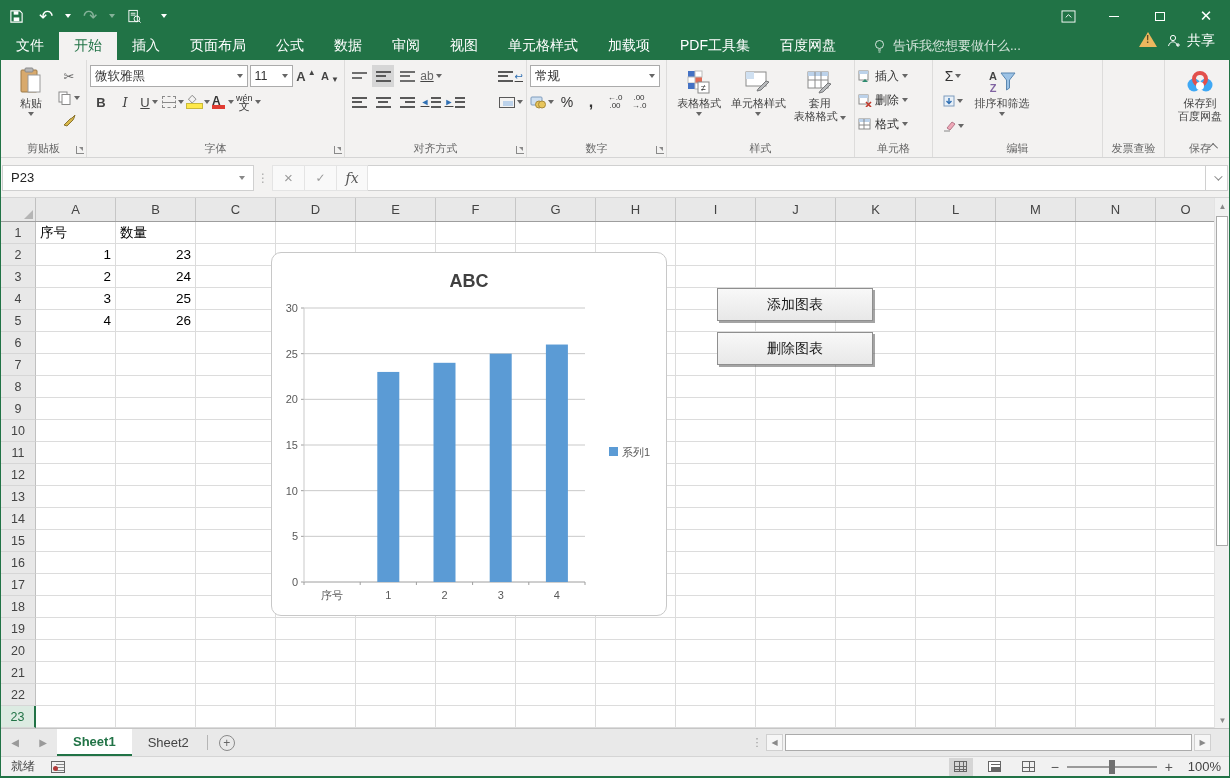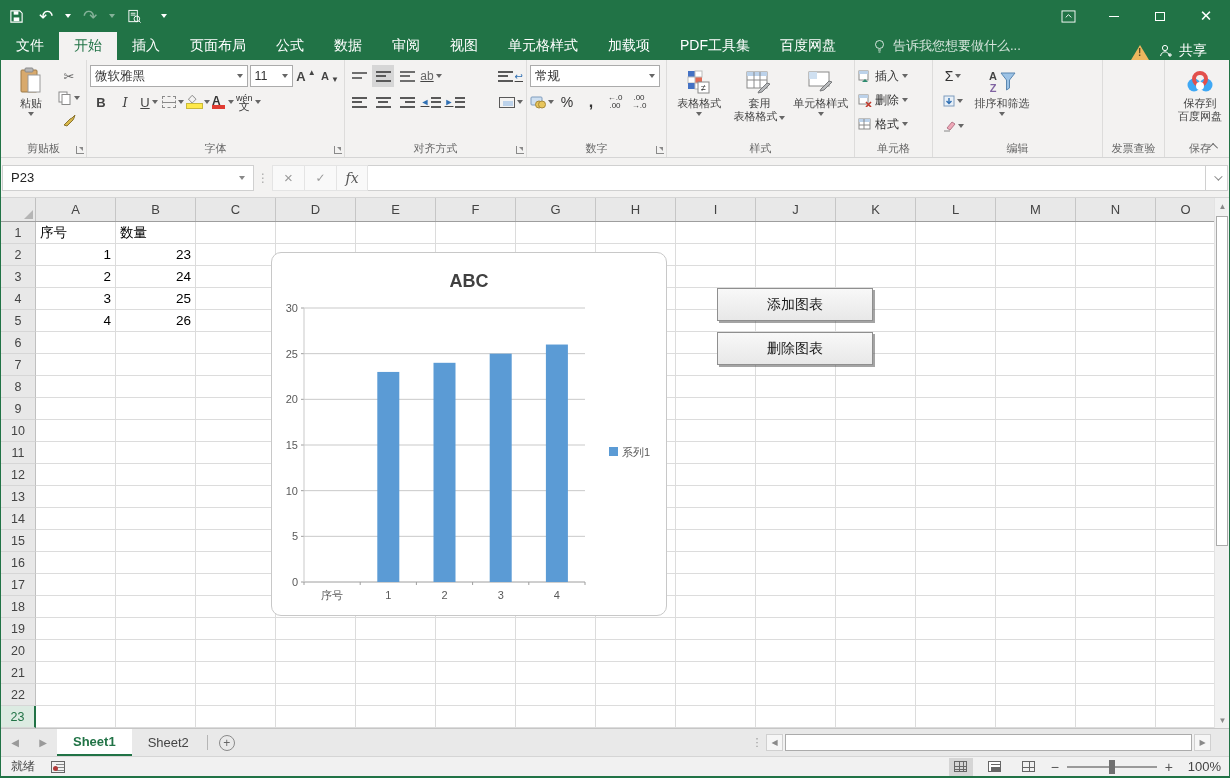--- a/index.html
+++ b/index.html
@@ -19,21 +19,21 @@
   #win-controls{margin-left:auto;display:flex;height:100%;z-index:2;}
   .win-btn{width:46px;height:100%;display:flex;align-items:center;justify-content:center;font-size:13px;}
   .max-box{width:10px;height:9px;border:1px solid #fff;}
   .min-bar{width:10px;height:1px;background:#fff;}
 
   
   #tabrow{position:absolute;top:32px;left:0;right:0;height:28px;background:#217346;display:flex;align-items:stretch;color:#fff;font-size:14px;}
   .tab{padding:0 15px;display:flex;align-items:center;white-space:nowrap;}
   .tab.active{background:#f3f2f1;color:#217346;}
   #tellme{display:flex;align-items:center;gap:7px;margin-left:22px;color:rgba(255,255,255,.8);font-size:13px;}
-  #tab-right{margin-left:auto;display:flex;align-items:flex-end;gap:10px;padding-right:22px;}
+  #tab-right{margin-left:auto;display:flex;align-items:flex-start;gap:10px;padding-right:14px;}
   .warn-tri{width:0;height:0;border-left:9px solid transparent;border-right:9px solid transparent;border-bottom:15px solid #EDB75E;position:relative;}
   .warn-tri::after{content:"!";position:absolute;left:-2px;top:2px;font-size:10px;color:#5b4a24;font-weight:bold;}
   #share{display:flex;align-items:center;gap:6px;font-size:14px;}
 
   
   #ribbon{position:absolute;top:60px;left:0;right:0;height:98px;background:#f3f2f1;border-bottom:1px solid #d5d5d5;display:flex;color:#444;}
   .rgroup{position:relative;height:100%;border-right:1px solid #dddcdb;padding:3px 3px 17px 3px;flex:0 0 auto;}
   .glabel{position:absolute;bottom:1px;left:0;right:0;text-align:center;font-size:11px;color:#676767;}
   .launcher{position:absolute;right:2px;bottom:3px;width:8px;height:8px;border-left:1px solid #8a8a8a;border-bottom:1px solid #8a8a8a;}
   .launcher::after{content:"";position:absolute;right:1px;top:1px;width:0;height:0;border-top:4px solid #8a8a8a;border-left:4px solid transparent;}
@@ -407,47 +407,47 @@
                 <rect x="9" y="2" width="7" height="6" fill="#fff" stroke="#bbb"></rect>
                 <rect x="2" y="14" width="7" height="6" fill="#4472C4"></rect>
                 <rect x="9" y="14" width="7" height="6" fill="#fff" stroke="#bbb"></rect>
                 <rect x="12" y="13" width="11" height="11" fill="#fff" stroke="#888"></rect>
                 <text x="17.5" y="22" font-size="9" text-anchor="middle" fill="#333">≠</text>
               </svg>
             </span>
           <span>表格格式</span>
           <span class="tri"></span>
         </div>
+        <div class="rbig" style="width:60px;">
+          <span class="big-ico">
+              <svg width="28" height="26" viewBox="0 0 28 26">
+                <rect x="2" y="3" width="20" height="14" fill="#fff" stroke="#8a8a8a"></rect>
+                <rect x="2" y="3" width="8" height="7" fill="#cfe0f1"></rect>
+                <path d="M14 20l8-8 3 1-8 8-4 1z" fill="#b8babc" stroke="#77797b"></path>
+              </svg>
+            </span>
+          <span>单元格样式</span>
+          <span class="tri"></span>
+        </div>
         <div class="rbig" style="width:62px;">
           <span class="big-ico">
               <svg width="28" height="26" viewBox="0 0 28 26">
                 <rect x="2" y="3" width="20" height="16" fill="#fff" stroke="#8a8a8a"></rect>
                 <rect x="2" y="3" width="20" height="4" fill="#bcd2ea"></rect>
                 <line x1="9" y1="3" x2="9" y2="19" stroke="#8a8a8a"></line>
                 <line x1="15" y1="3" x2="15" y2="19" stroke="#8a8a8a"></line>
                 <line x1="2" y1="11" x2="22" y2="11" stroke="#8a8a8a"></line>
                 <path d="M14 22l8-8 3 1-8 8-4 1z" fill="#b8babc" stroke="#77797b"></path>
               </svg>
             </span>
           <span>套用</span>
           <span style="display:flex;align-items:center;gap:2px;">
               <span>表格格式</span>
               <span class="tri"></span>
             </span>
-        </div>
-        <div class="rbig" style="width:60px;">
-          <span class="big-ico">
-              <svg width="28" height="26" viewBox="0 0 28 26">
-                <rect x="2" y="3" width="20" height="14" fill="#fff" stroke="#8a8a8a"></rect>
-                <rect x="2" y="3" width="8" height="7" fill="#cfe0f1"></rect>
-                <path d="M14 20l8-8 3 1-8 8-4 1z" fill="#b8babc" stroke="#77797b"></path>
-              </svg>
-            </span>
-          <span>单元格样式</span>
-          <span class="tri"></span>
         </div>
       </div>
       <div class="glabel">样式</div>
     </div>
 
     <div class="rgroup" style="width:78px;">
       <div class="vcol" style="padding-top:2px;gap:2px;">
         <div class="cells-item">
           <svg width="14" height="13" viewBox="0 0 14 13">
               <rect x="1" y="1" width="9" height="9" fill="#fff" stroke="#8a8a8a"></rect>

